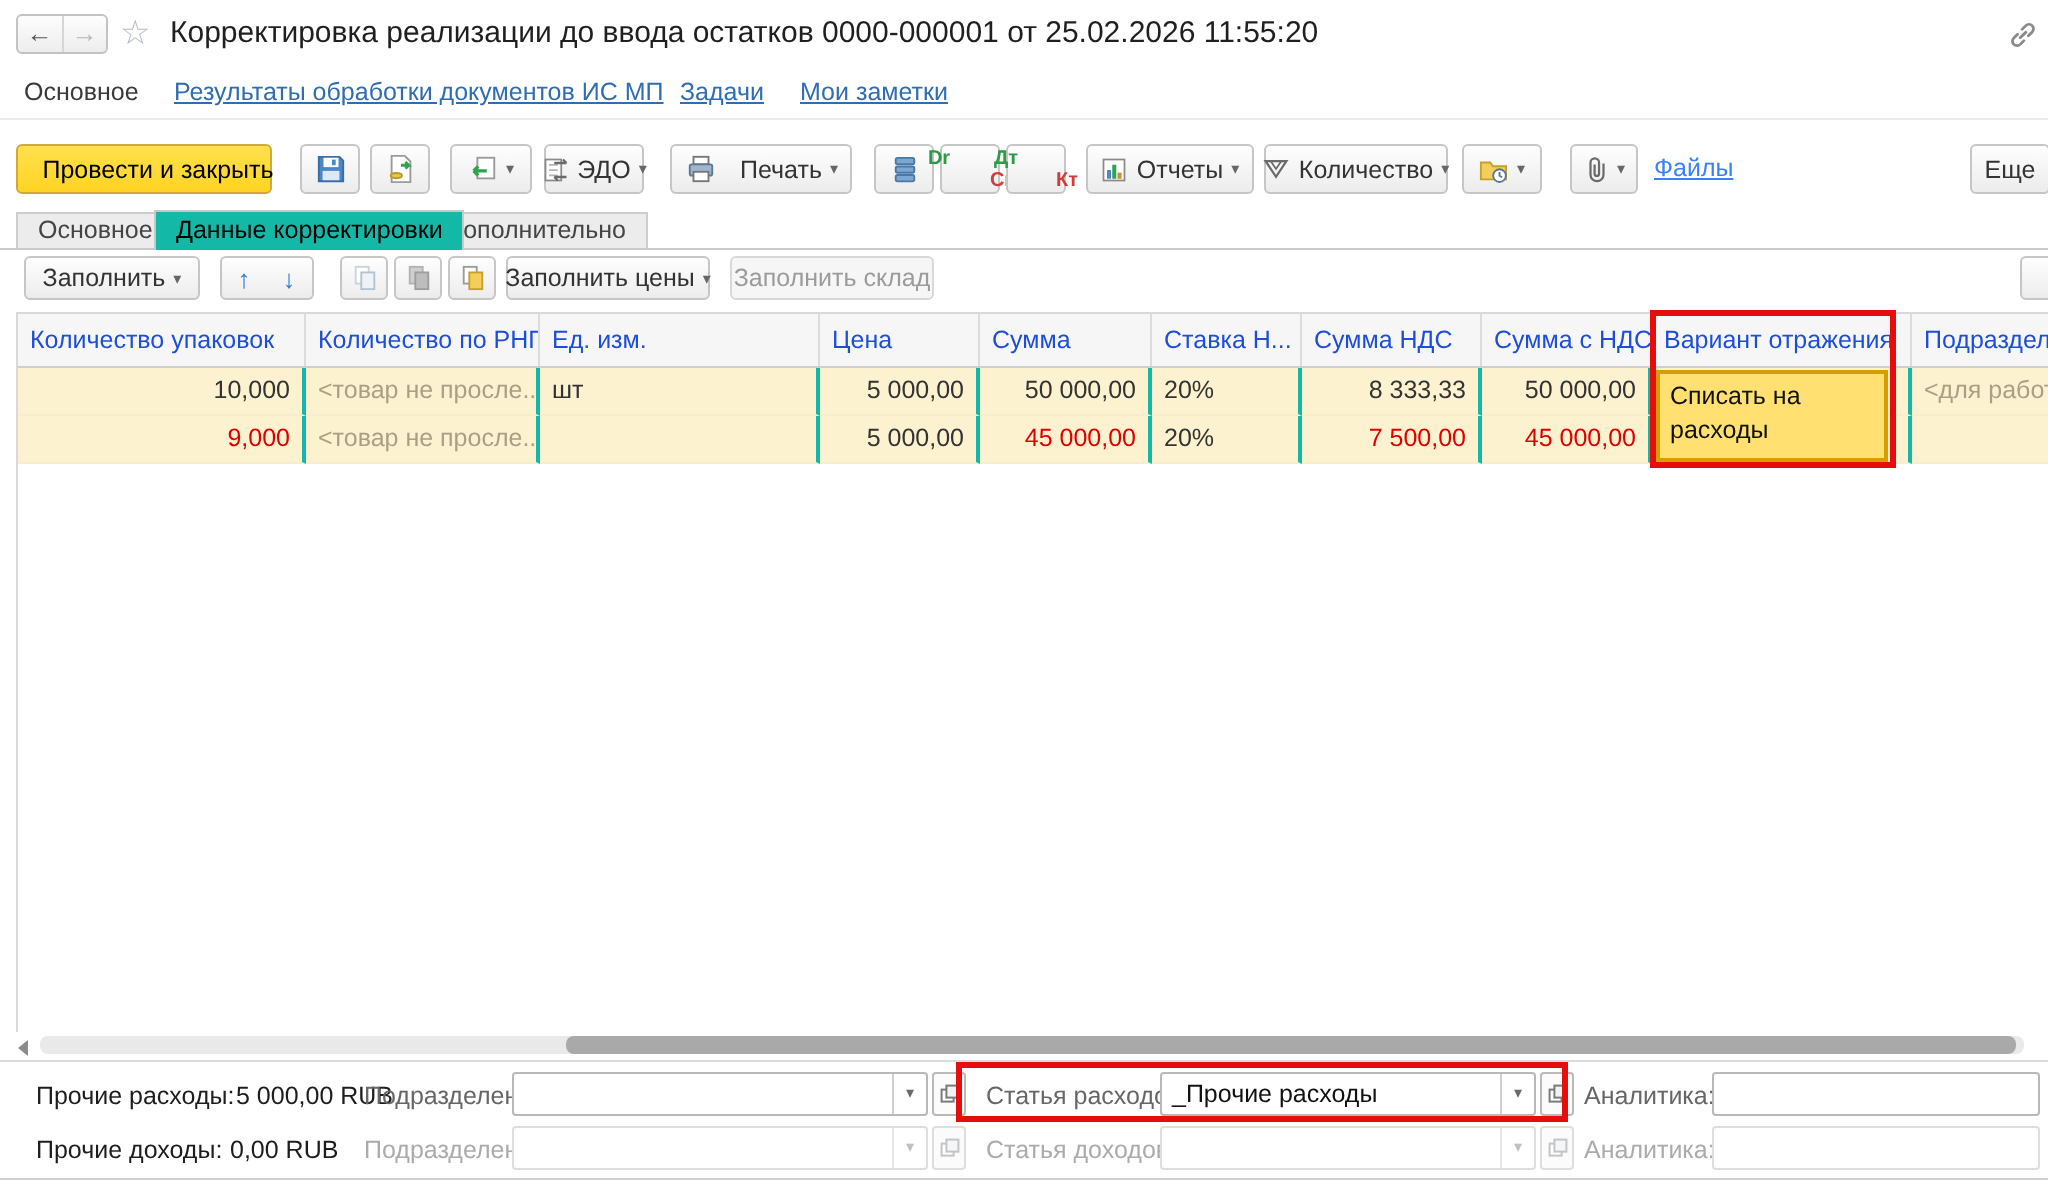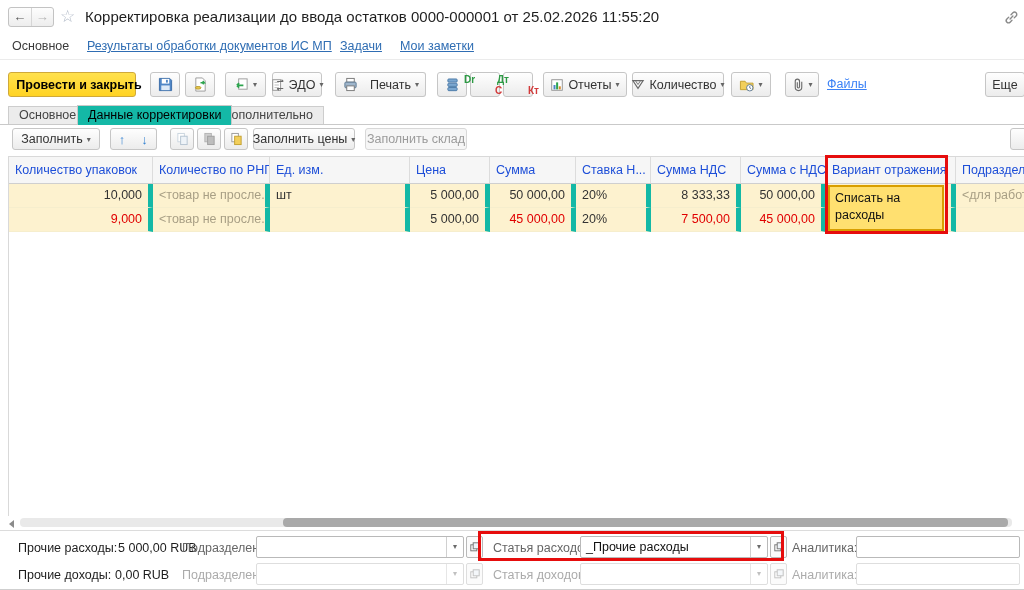--- a/index.html
+++ b/index.html
@@ -20,42 +20,42 @@
   .chain { left:1004px; top:10px; }
   
   .navrow { left:0; top:33px; width:1024px; height:27px; border-bottom:1px solid #ebebeb; }
   .navlink { position:absolute; top:6px; color:#2f6db3; text-decoration:underline; white-space:nowrap; cursor:pointer; }
   .navcur  { position:absolute; top:6px; color:#3a3a3a; white-space:nowrap; }
   
   .btn { position:absolute; top:72px; height:25px; border:1px solid #c6c6c6; border-radius:3px;
     background:linear-gradient(#fefefe,#ececec); display:flex; align-items:center; justify-content:center;
     gap:4px; padding:0 6px; white-space:nowrap; color:#333; cursor:pointer; }
   .btn .caret { font-size:8px; color:#666; }
-  .primary { background:linear-gradient(#ffe14d,#ffd324); border-color:#cfa93a; font-weight:bold; color:#000;padding-left:20px; }
+  .primary { background:linear-gradient(#ffe14d,#ffd324); border-color:#cfa93a; font-weight:normal; color:#000;padding-left:20px; }
   .link { position:absolute; top:77px; color:#3b82f6; text-decoration:underline; cursor:pointer; }
   .ic { display:inline-block; line-height:0; }
   
   .tabline { left:0; top:124px; width:1024px; height:1px; background:#c9c9c9; }
   .tab { position:absolute; top:106px; height:18px; padding:0 10px; line-height:17px;
     background:#ececec; border:1px solid #cdcdcd; border-bottom:none; color:#444; cursor:pointer; white-space:nowrap; }
   .tab.active { top:105px; height:20px; line-height:19px; background:#14b8a6; border-color:#c9c9c9; z-index:2; color:#000; }
   
   .sbtn { position:absolute; top:128px; height:22px; border:1px solid #c6c6c6; border-radius:3px;
     background:linear-gradient(#fefefe,#ececec); display:flex; align-items:center; justify-content:center;
     gap:4px; padding:0 8px; white-space:nowrap; cursor:pointer; }
   .sbtn.disabled { color:#9b9b9b; border-color:#d8d8d8; background:#f6f6f6; cursor:default; }
   .arrowglyph { color:#2f7fd0; font-weight:bold; font-size:13px; }
   
   .tablepanel { left:8px; top:156px; width:1016px; height:360px; border-left:1px solid #d9d9d9; border-top:1px solid #d9d9d9; background:#fff; }
   .thead { position:absolute; left:9px; top:157px; width:1015px; height:27px; background:#f6f6f6;
     border-bottom:1px solid #cfcfcf; display:flex; }
   .th { height:100%; padding:6px 18px 0 6px; color:#1d4ed8; border-right:1px solid #dcdcdc;
     overflow:hidden; white-space:nowrap; }
   .trow { position:absolute; left:9px; width:1015px; height:24px; background:#fdf2cf; display:flex; }
-  .td { height:100%; padding:4px 6px 0 6px; border-right:5px solid #14b8a6; border-bottom:1px solid #f6eecd;
+  .td { height:100%; padding:4px 6px 0 6px; border-right:2px solid #14b8a6; border-bottom:1px solid #f6eecd;
     overflow:hidden; white-space:nowrap; }
   .num { text-align:right; }
   .dim { color:#a89f85; }
   .neg { color:#e00000; }
   .c0{width:144px}.c1{width:117px}.c2{width:140px}.c3{width:80px}.c4{width:86px}
   .c5{width:75px}.c6{width:90px}.c7{width:85px}.c8{width:130px}.c9{flex:1}
   .selcell { left:828px; top:185px; width:116px; height:46px; background:#ffe070;
     border:2px solid #d89e00; padding:3px 5px; color:#111; line-height:1.35; z-index:3; }
   .anno { border:3px solid #e60d0d; z-index:5; pointer-events:none; }
   .anno1 { left:825px; top:155px; width:123px; height:79px; }

